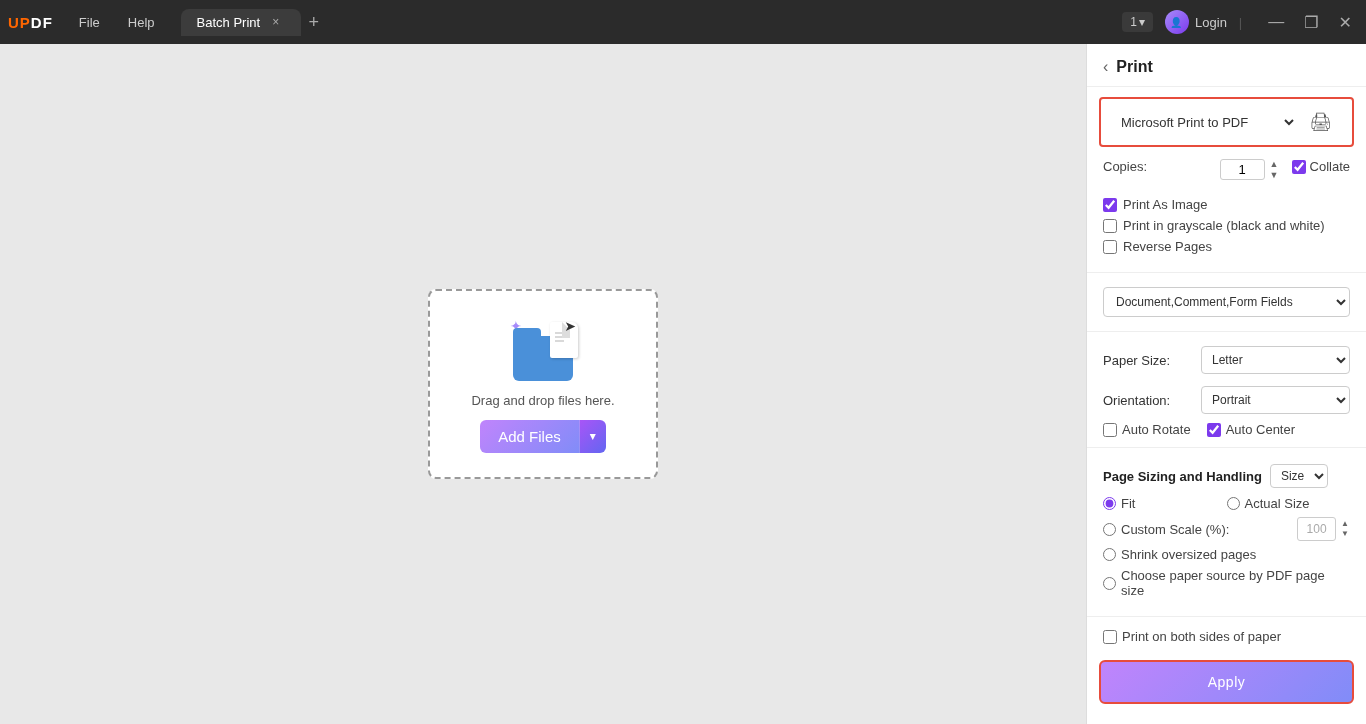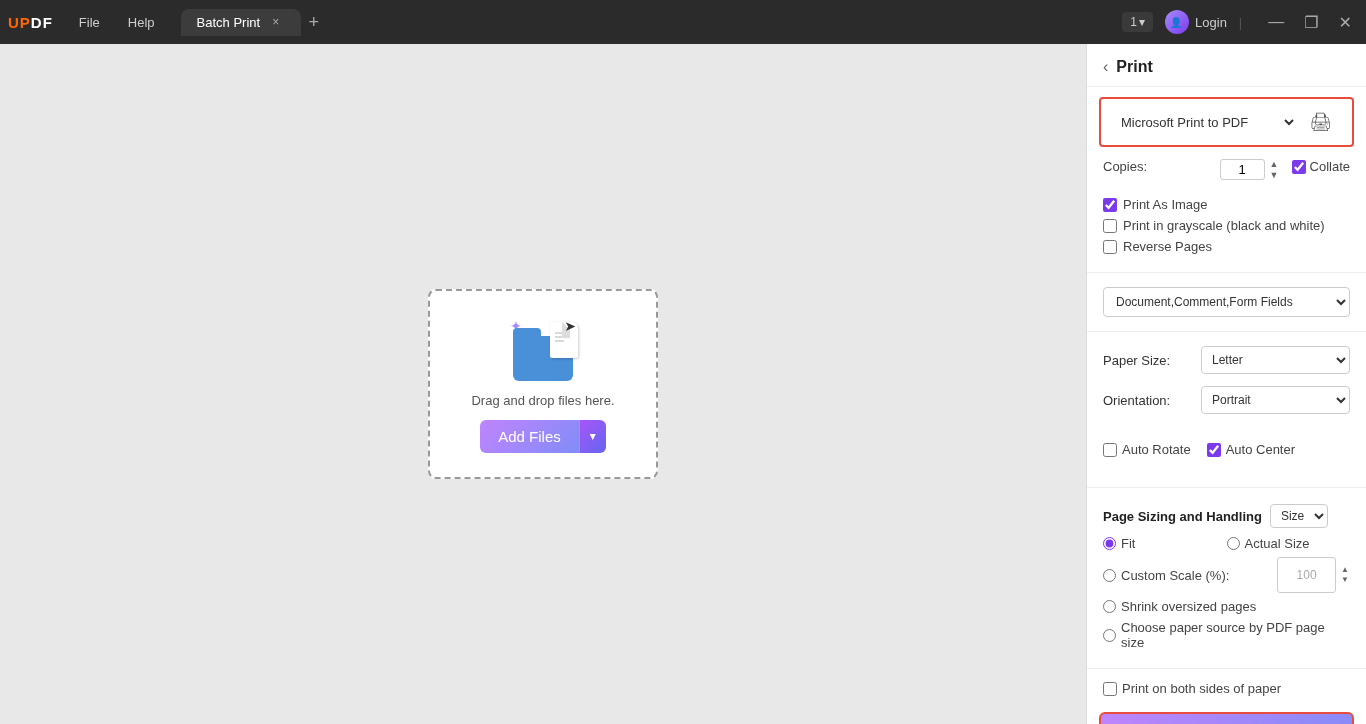--- a/index.html
+++ b/index.html
@@ -397,21 +397,21 @@
       color: #333;
       background: #fff;
       cursor: pointer;
       outline: none;
     }
 
     
     .rotate-row {
       display: flex;
       align-items: flex-start;
-      margin: 22px 16px;
+      margin: 2px 16px;
       gap: 16px;
     }
     .checkbox-label {
       display: flex;
       align-items: center;
       gap: 5px;
       font-size: 13px;
       color: #444;
     }
 
@@ -458,24 +458,24 @@
     .radio-purple {
       accent-color: #7c3aed;
     }
     .scale-input-area {
       display: flex;
       align-items: center;
       gap: 4px;
       margin-left: auto;
     }
     .scale-input {
-      width: 59px;
+      width: 39px;
       border: 1px solid #ccc;
       border-radius: 3px;
-      padding: 10px 4px;
+      padding: 4px 4px;
       font-size: 12px;
       text-align: center;
       color: #aaa;
     }
     .scale-spin {
       display: flex;
       flex-direction: column;
     }
     .scale-spin-btn {
       background: none;

